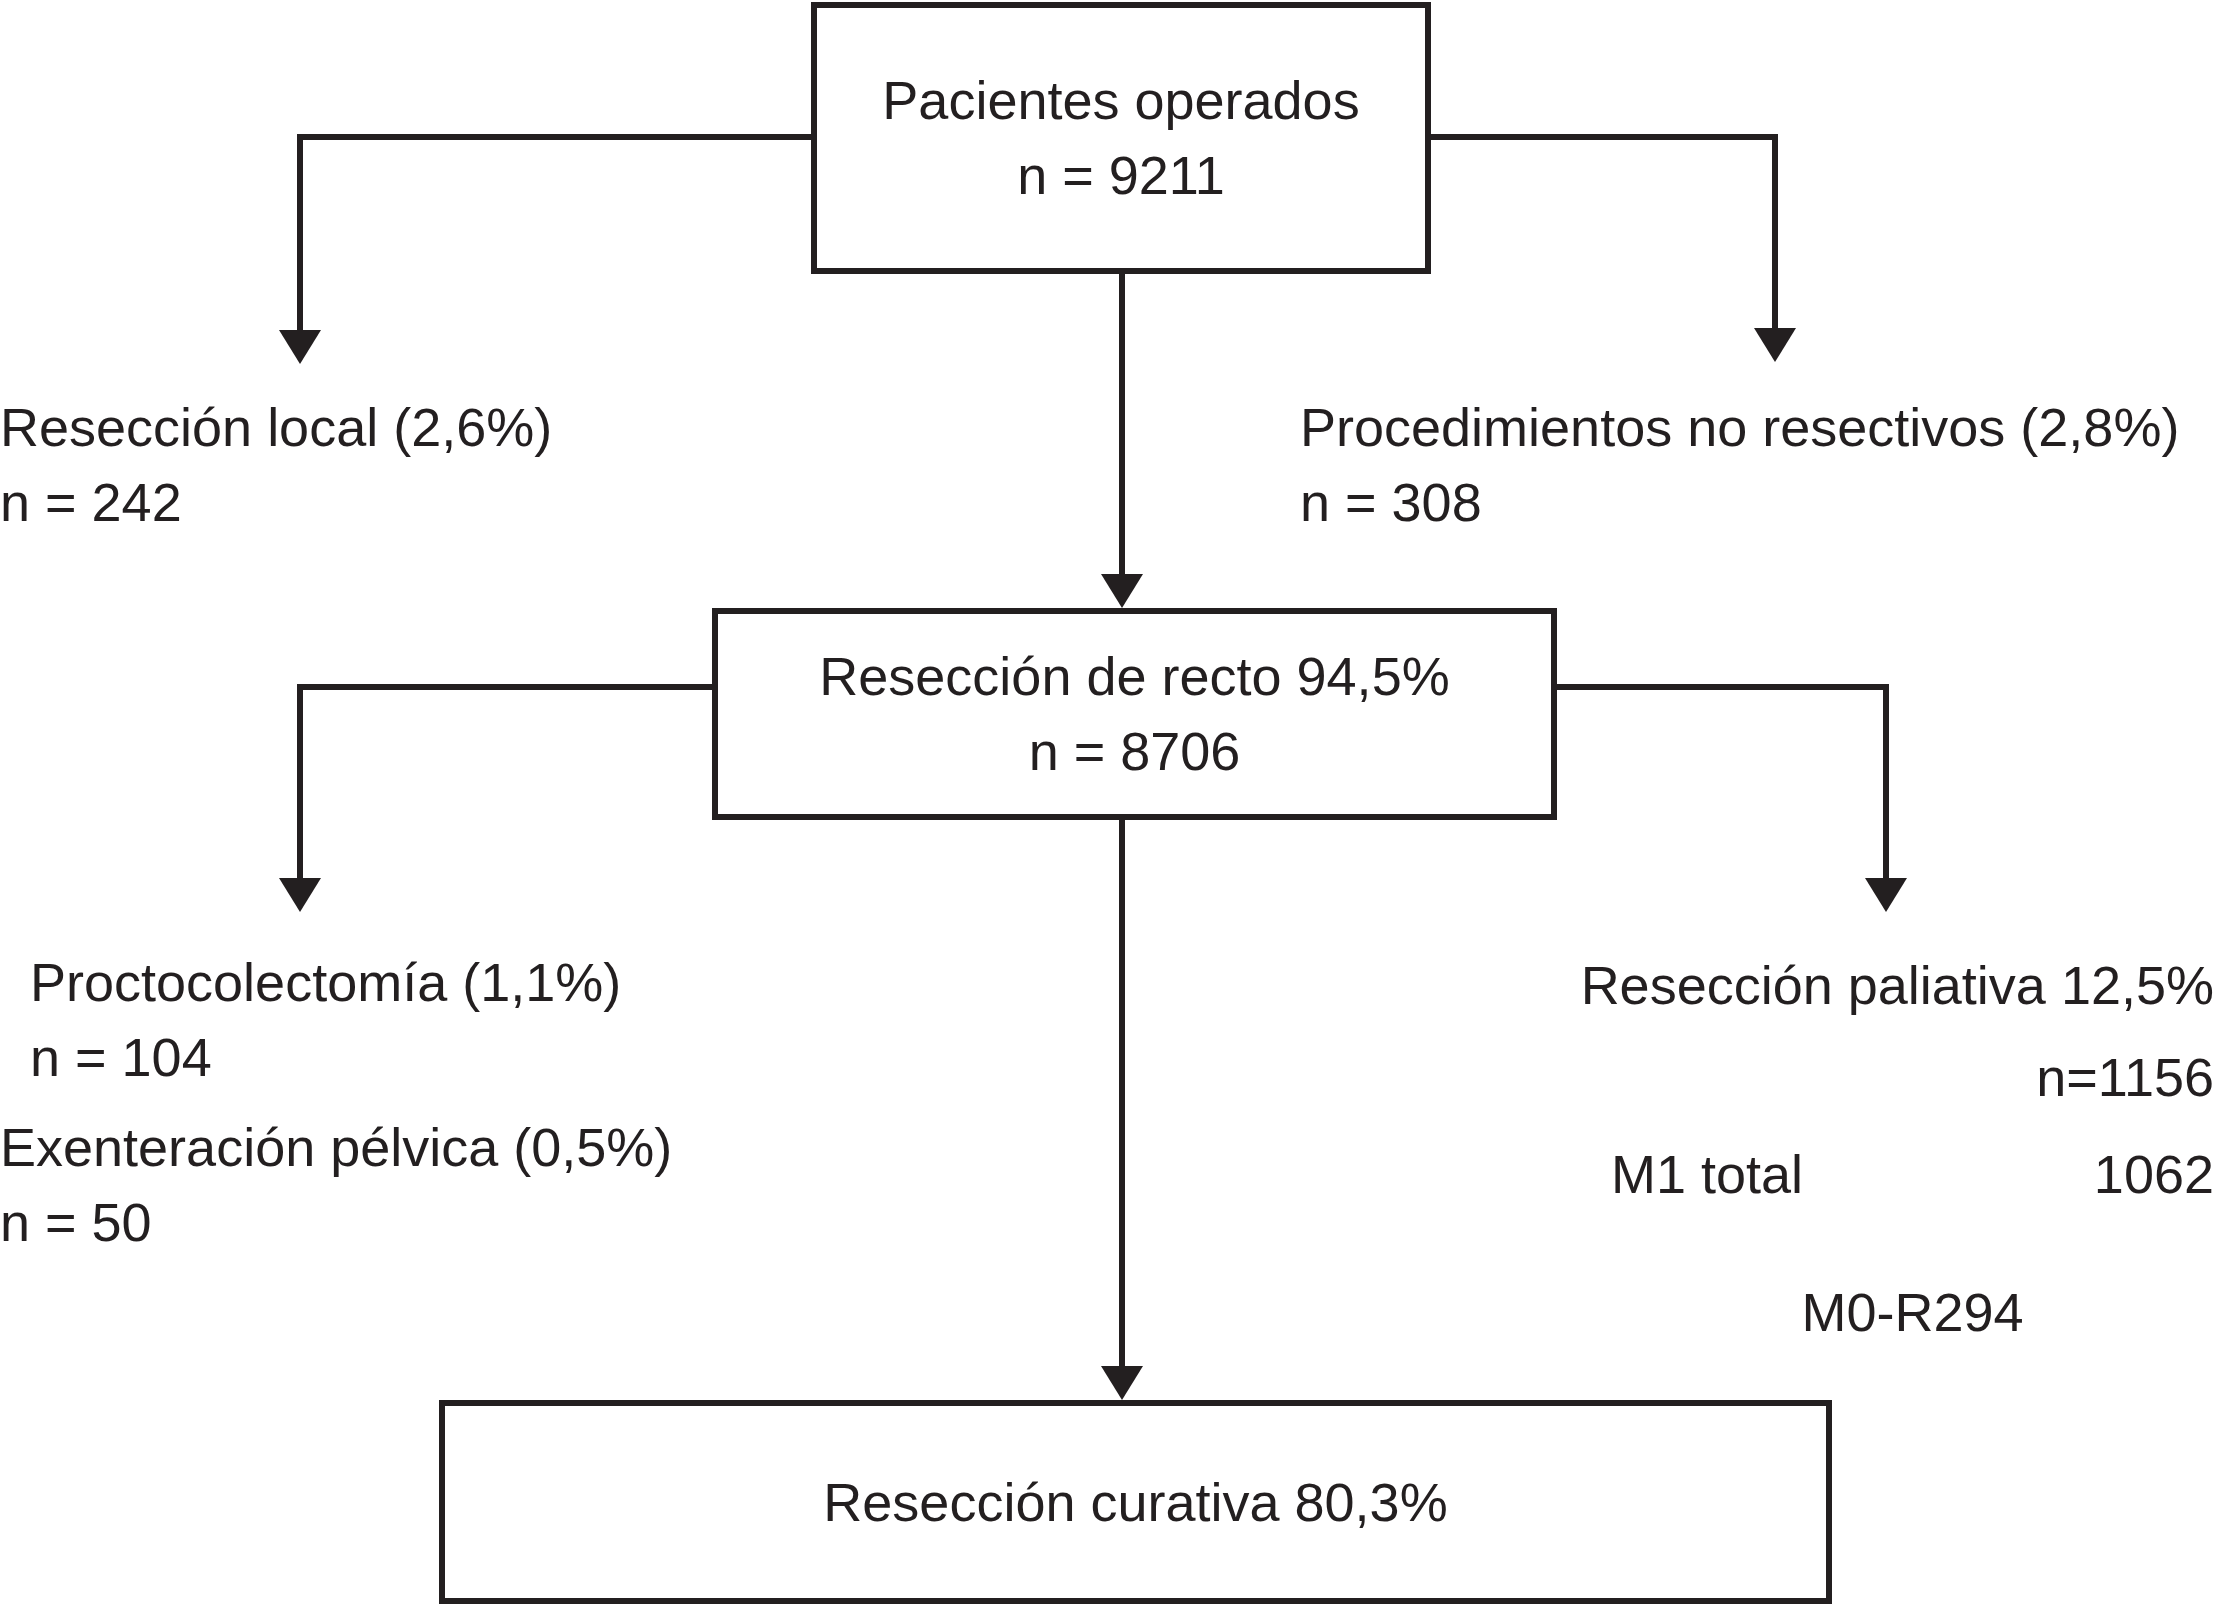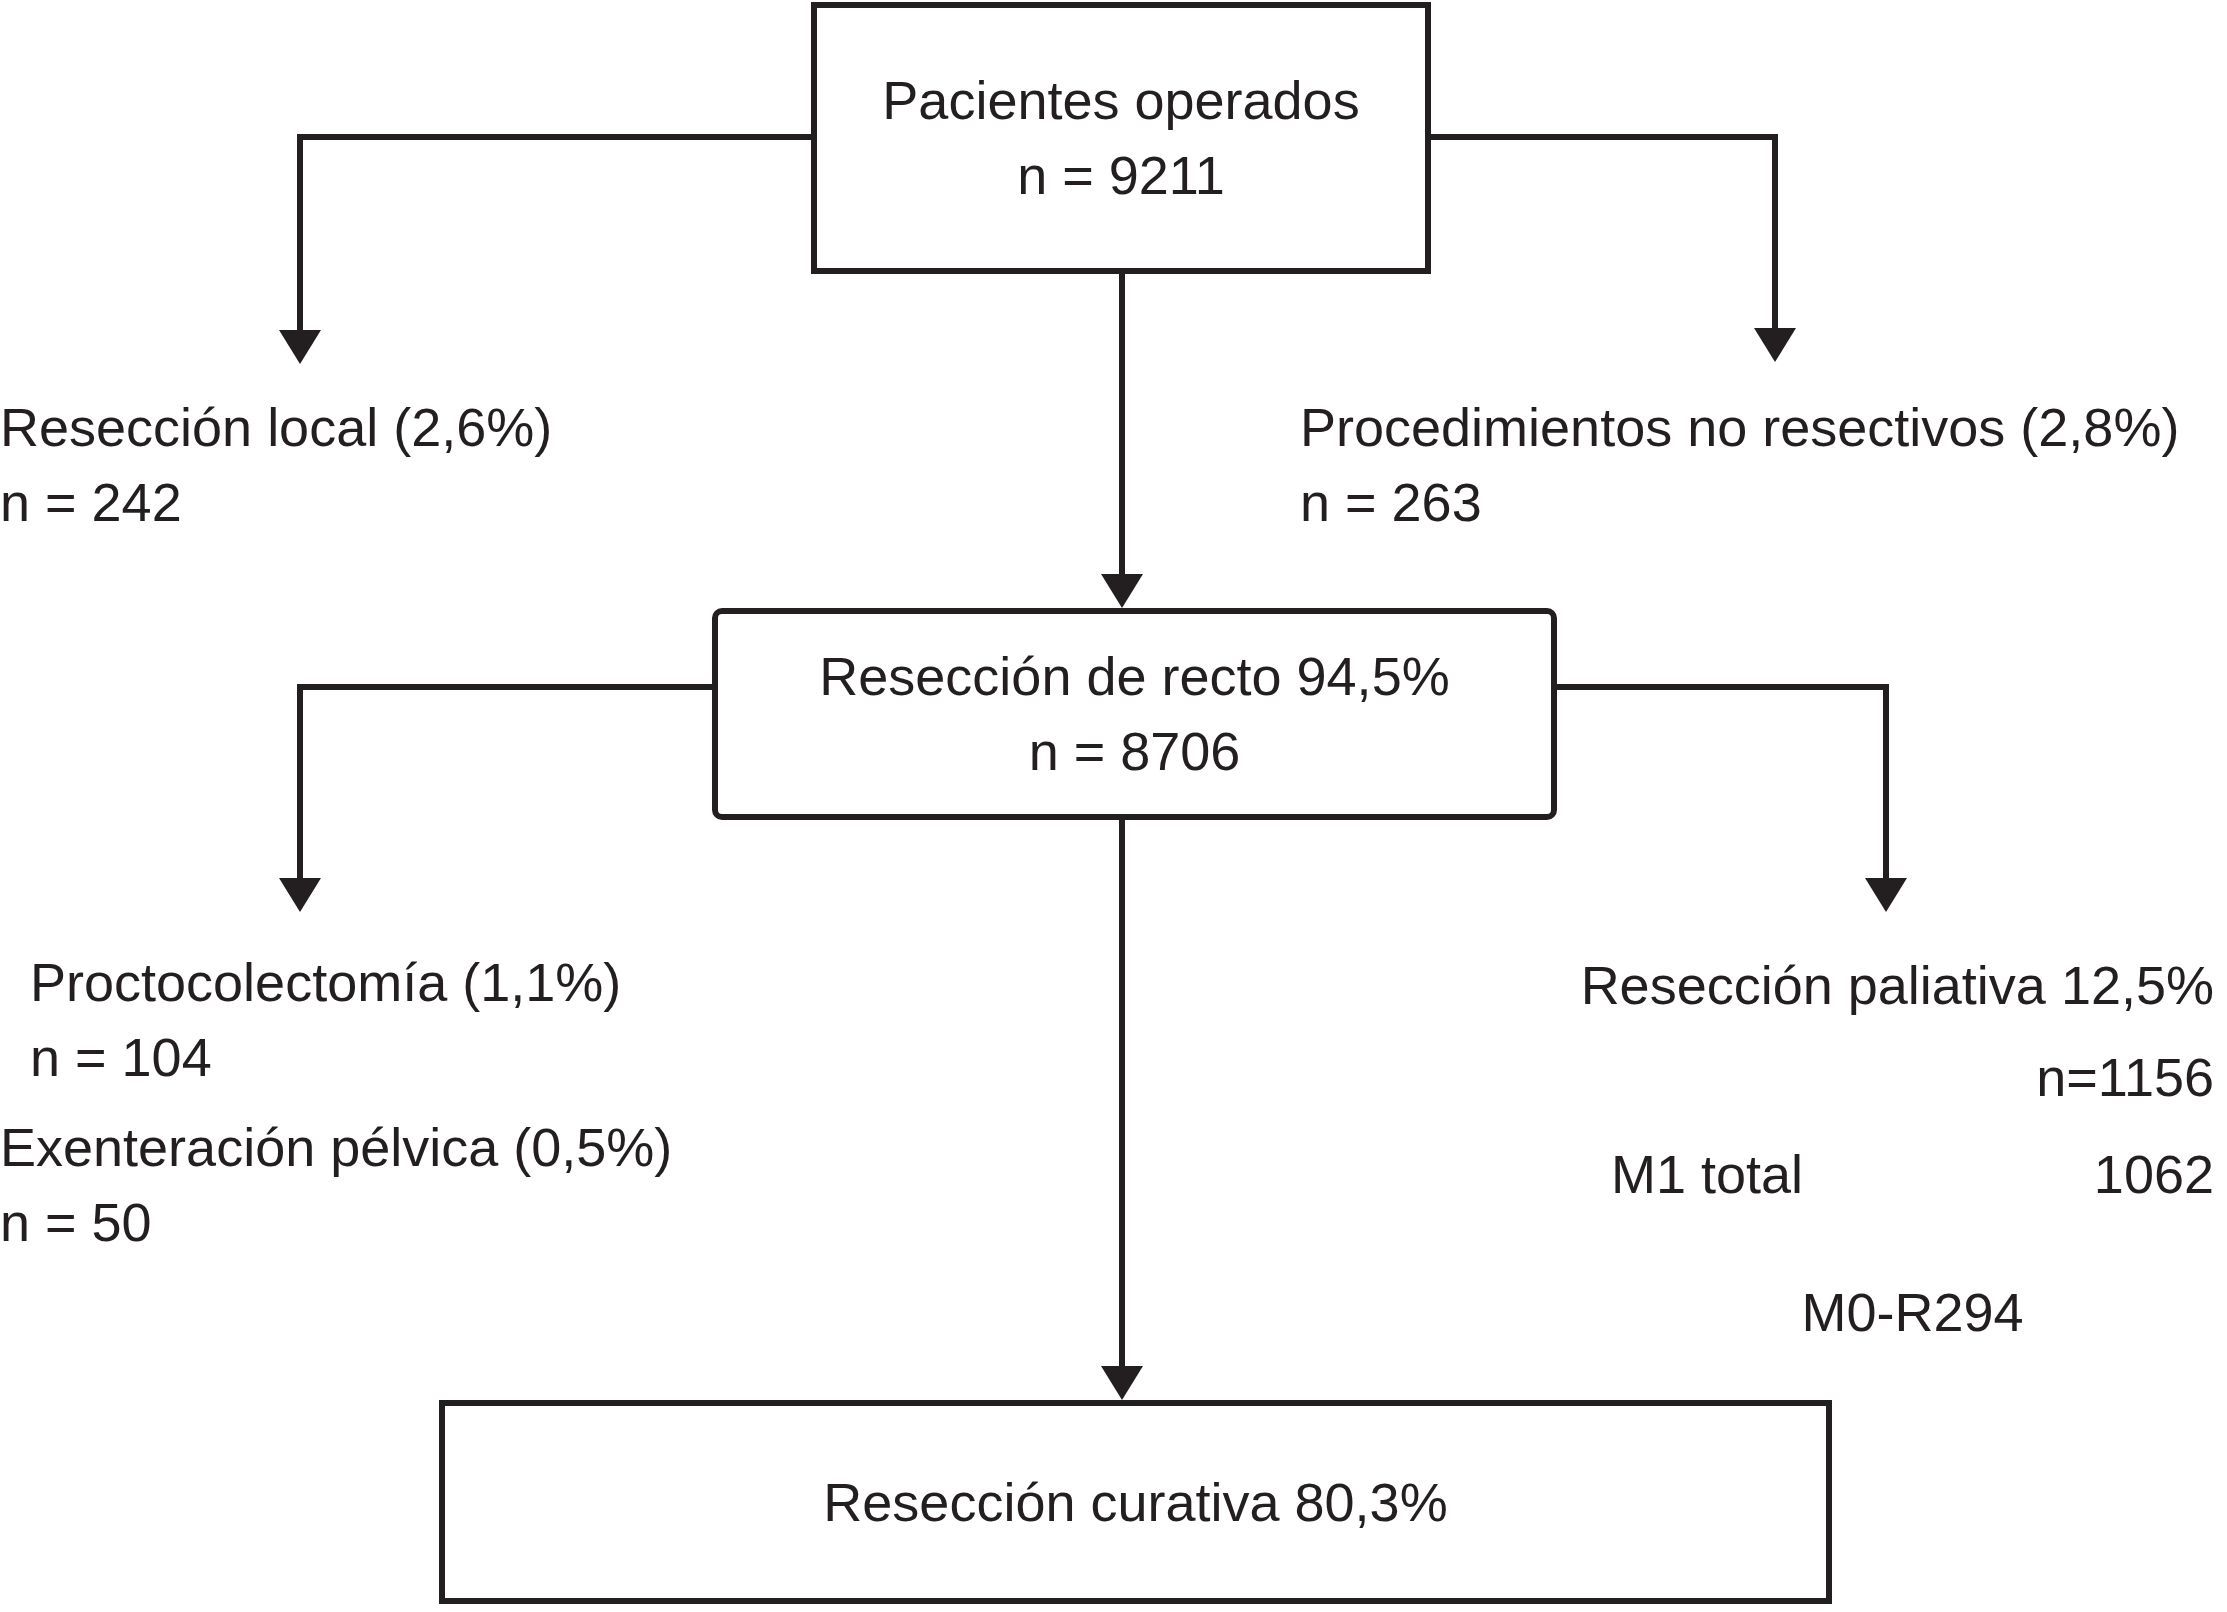--- a/index.html
+++ b/index.html
@@ -83,37 +83,37 @@
   <div class="arrowhead-down" style="left:1865px; top:878px;"></div>
 
   <div class="vline" style="left:1119px; top:819px; height:549px;"></div>
   <div class="arrowhead-down" style="left:1101px; top:1366px;"></div>
 
   <div class="box" style="left:811px; top:2px; width:620px; height:272px;">
     <div>Pacientes operados</div>
     <div>n = 9211</div>
   </div>
 
-  <div class="box" style="left:712px; top:608px; width:845px; height:212px;border-radius:10px;">
+  <div class="box" style="left:712px; top:608px; width:845px; height:212px;">
     <div>Resección de recto 94,5%</div>
     <div>n = 8706</div>
   </div>
 
   <div class="box" style="left:439px; top:1400px; width:1393px; height:204px;">
     <div>Resección curativa 80,3%</div>
   </div>
 
   <div class="label" style="left:0px; top:390px; width:604px;">
     <div>Resección local (2,6%)</div>
     <div>n = 242</div>
   </div>
 
   <div class="label" style="left:1300px; top:390px; width:927px;">
     <div>Procedimientos no resectivos (2,8%)</div>
-    <div>n = 263</div>
+    <div>n = 308</div>
   </div>
 
   <div class="label" style="left:30px; top:945px; width:630px;">
     <div>Proctocolectomía (1,1%)</div>
     <div>n = 104</div>
   </div>
 
   <div class="label" style="left:0px; top:1110px; width:700px;">
     <div>Exenteración pélvica (0,5%)</div>
     <div>n = 50</div>

